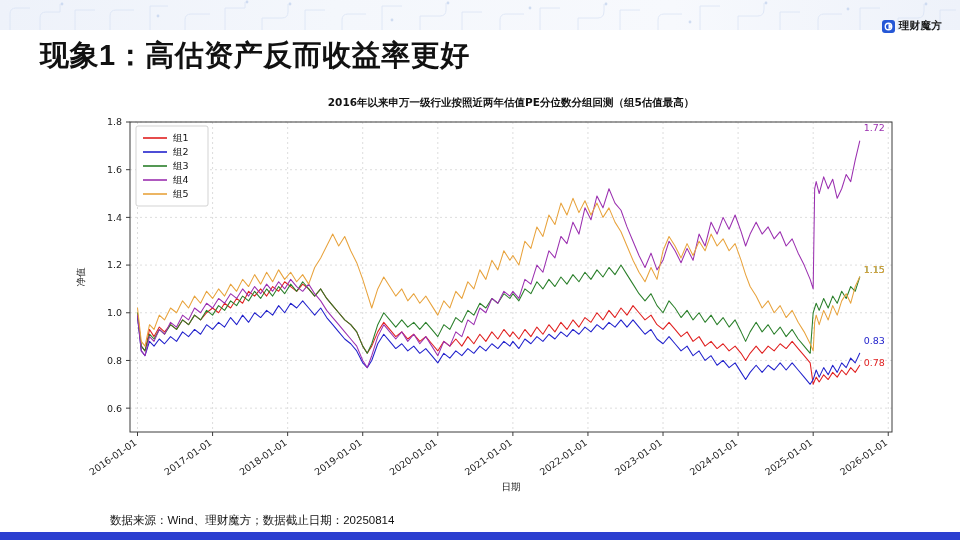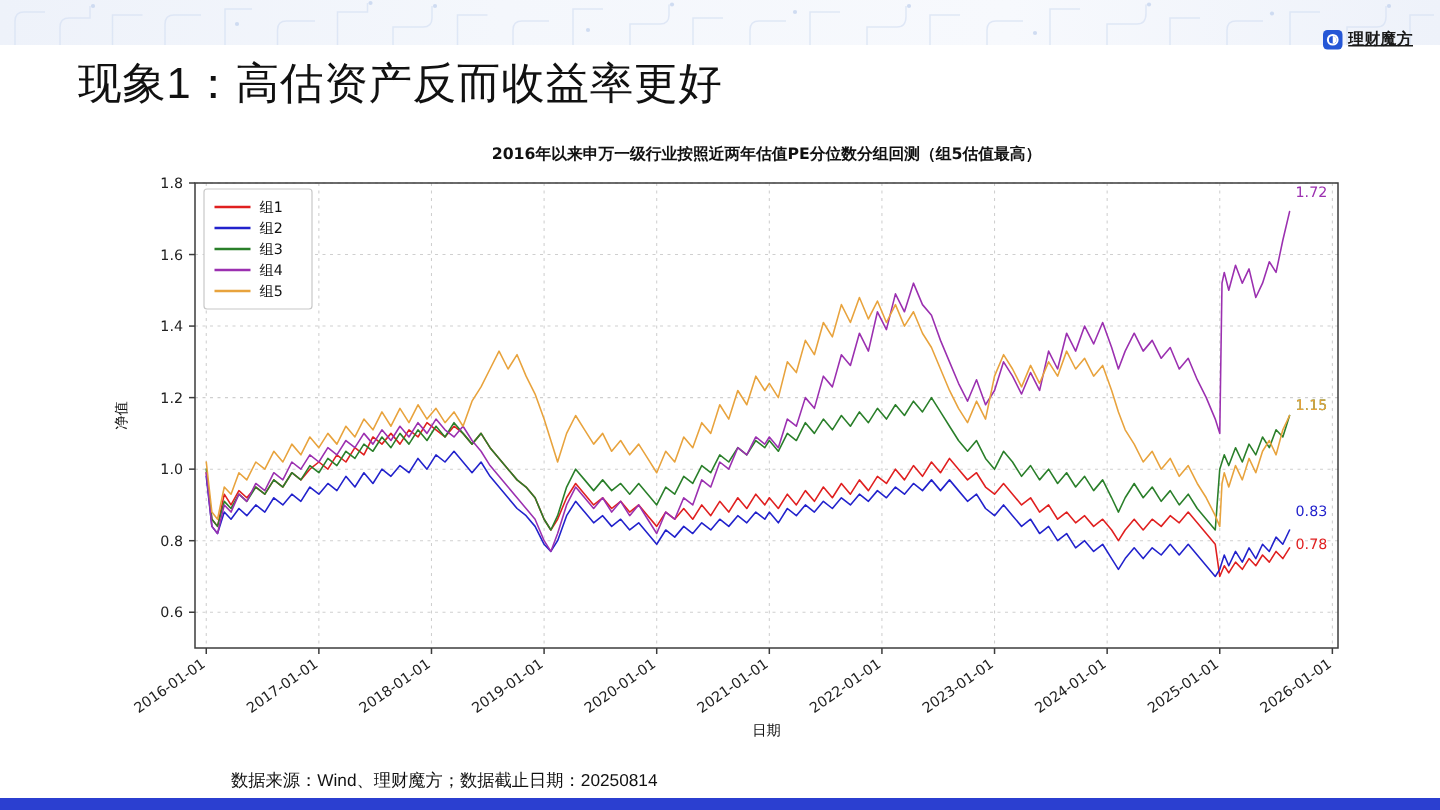--- a/index.html
+++ b/index.html
@@ -18,43 +18,43 @@
   }
   #header-pattern{position:absolute;left:0;top:0;width:960px;height:30px;opacity:.75;}
   #logo{
     position:absolute;right:18px;top:18px;height:16px;
     display:flex;align-items:center;gap:4px;
   }
   #logo-mark{
     width:13px;height:13px;border-radius:3px;background:#2557d6;
     display:flex;align-items:center;justify-content:center;flex:0 0 auto;
   }
-  #logo-text{font-size:10.5px;color:#1a1a1a;font-weight:bold;letter-spacing:.3px;text-decoration:underline;}
+  #logo-text{font-size:10.5px;color:#1a1a1a;font-weight:bold;letter-spacing:.3px;}
   #page-title{
-    position:absolute;left:52px;top:36px;
-    font-size:29px;font-weight:normal;color:#111111;letter-spacing:.5px;
+    position:absolute;left:40px;top:36px;
+    font-size:29px;font-weight:bold;color:#111111;letter-spacing:.5px;
     white-space:nowrap;
   }
   
   #chart-wrap{position:absolute;left:60px;top:92px;width:860px;height:400px;text-align:right;}
   #chart-svg{display:block;}
   .gridline{stroke:#cfcfcf;stroke-width:.7;stroke-dasharray:2,3;}
   .tick-mark{stroke:#3c3c3c;stroke-width:1;}
   .tick-text{font-family:"DejaVu Sans",sans-serif;font-size:9.5px;fill:#222;}
   .axis-title{font-family:"DejaVu Sans",sans-serif;font-size:9.5px;fill:#111;}
   .chart-title{font-family:"DejaVu Sans",sans-serif;font-size:10.5px;fill:#111;font-weight:bold;}
   .series-path{fill:none;stroke-width:1.05;stroke-linejoin:round;stroke-linecap:round;}
   .endlabel{font-family:"DejaVu Sans",sans-serif;font-size:9.5px;}
   .legend-box{fill:#ffffff;stroke:#c8c8c8;stroke-width:.8;}
   .legend-label{font-family:"DejaVu Sans",sans-serif;font-size:9.5px;fill:#111;}
   .legend-swatch{stroke-width:1.6;}
   
   #footer-note{
     position:absolute;left:110px;top:513px;
-    font-size:11.5px;color:#111;white-space:nowrap;margin-left:44px;
+    font-size:11.5px;color:#111;white-space:nowrap;
   }
   #footer-bar{position:absolute;left:0;top:532px;width:960px;height:8px;background:#2b3fd0;}
 </style>
 </head>
 <body>
 
 <div id="header-band">
   <svg id="header-pattern" viewBox="0 0 960 30" preserveAspectRatio="none">
     <g stroke="#d8e2f4" stroke-width="1" fill="none">
       <path d="M10 30 L10 14 Q10 8 16 8 L30 8"></path>

